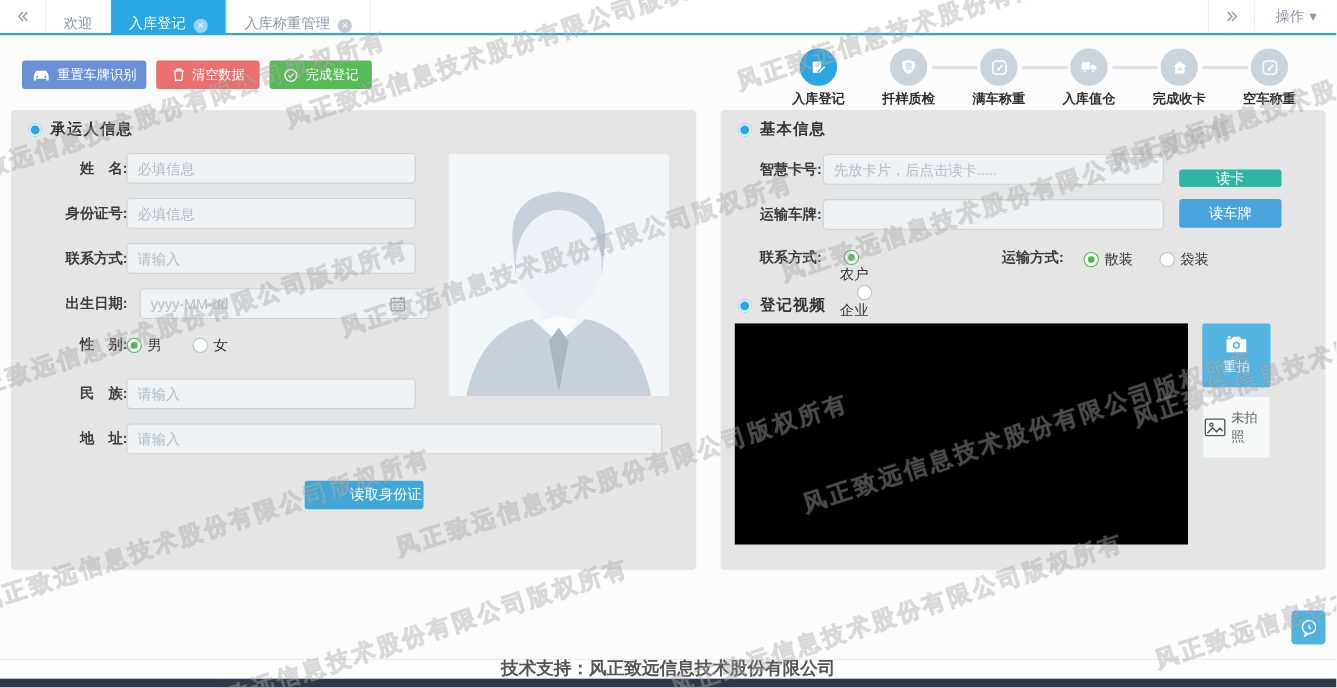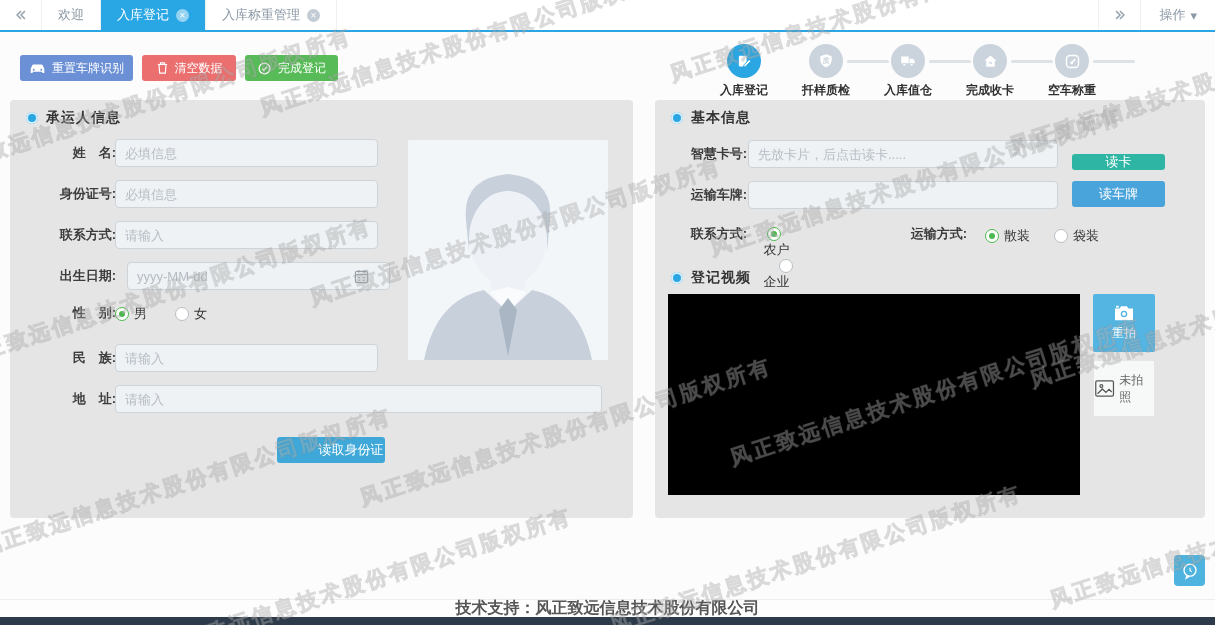--- a/index.html
+++ b/index.html
@@ -10,21 +10,21 @@
     -webkit-font-smoothing:antialiased;
   }
   *{box-sizing:border-box;}
 
   
   .tabbar{position:absolute;top:0;left:0;right:0;height:32px;background:#fff;
     border-bottom:2px solid #29a6e4;display:flex;align-items:stretch;}
   .tab-arrow{width:42px;display:flex;align-items:center;justify-content:center;
     color:#9aa7b1;border-right:1px solid #eef0f2;cursor:pointer;}
   .tab-arrow svg{width:14px;height:14px;}
-  .tab{display:flex;align-items:center;gap:7px;padding:0 16px;font-size:13px;
+  .tab{display:flex;align-items:flex-end;gap:7px;padding:0 16px;font-size:13px;
     color:#8b98a5;border-right:1px solid #eef0f2;cursor:pointer;white-space:nowrap;}
   .tab.active{background:#29a6e4;color:#fff;}
   .tab-close{width:13px;height:13px;border-radius:50%;background:#c3ccd4;color:#fff;
     font-size:10px;line-height:13px;display:inline-flex;align-items:center;justify-content:center;}
   .tab.active .tab-close{background:rgba(255,255,255,.5);}
   .tabbar-right{margin-left:auto;display:flex;align-items:stretch;}
   .ops{display:flex;align-items:center;gap:5px;padding:0 18px;font-size:13px;color:#8b98a5;
     border-left:1px solid #eef0f2;cursor:pointer;}
   .tab-arrow.right{border-left:1px solid #eef0f2;border-right:none;}
 
@@ -188,20 +188,30 @@
     <div class="step-circle">
       <svg width="18" height="18" viewBox="0 0 24 24">
         <path d="M12 3 l7.5 2.6 v5.2 c0 5 -3.7 8.2 -7.5 9.7 c-3.8 -1.5 -7.5 -4.7 -7.5 -9.7 V5.6 Z" fill="#fff"></path>
         <text x="12" y="14.5" text-anchor="middle" font-size="9.5" font-weight="bold" fill="#cbd4dc">质</text>
       </svg>
     </div>
     <div class="step-label">扦样质检</div>
   </div>
   <div class="step">
     <div class="step-circle">
+      <svg width="17" height="17" viewBox="0 0 24 24" fill="none" stroke="#fff" stroke-width="2">
+        <rect x="3.5" y="3.5" width="17" height="17" rx="5"></rect>
+          <path d="M11.5 13.5 L16 8.5"></path>
+          <circle cx="11" cy="14" r="1" fill="#fff"></circle>
+      </svg>
+    </div>
+    <div class="step-label">满车称重</div>
+  </div>
+  <div class="step">
+    <div class="step-circle">
       <svg width="18" height="18" viewBox="0 0 24 24">
         <path d="M3 6 h10 v9 H3 Z" fill="#fff"></path>
         <path d="M14 9 h4.3 L21 12 v3 h-7 Z" fill="#fff"></path>
         <circle cx="7" cy="17" r="1.7" fill="#fff" stroke="#cbd4dc" stroke-width=".8"></circle>
         <circle cx="17" cy="17" r="1.7" fill="#fff" stroke="#cbd4dc" stroke-width=".8"></circle>
       </svg>
     </div>
     <div class="step-label">入库值仓</div>
   </div>
   <div class="step">

